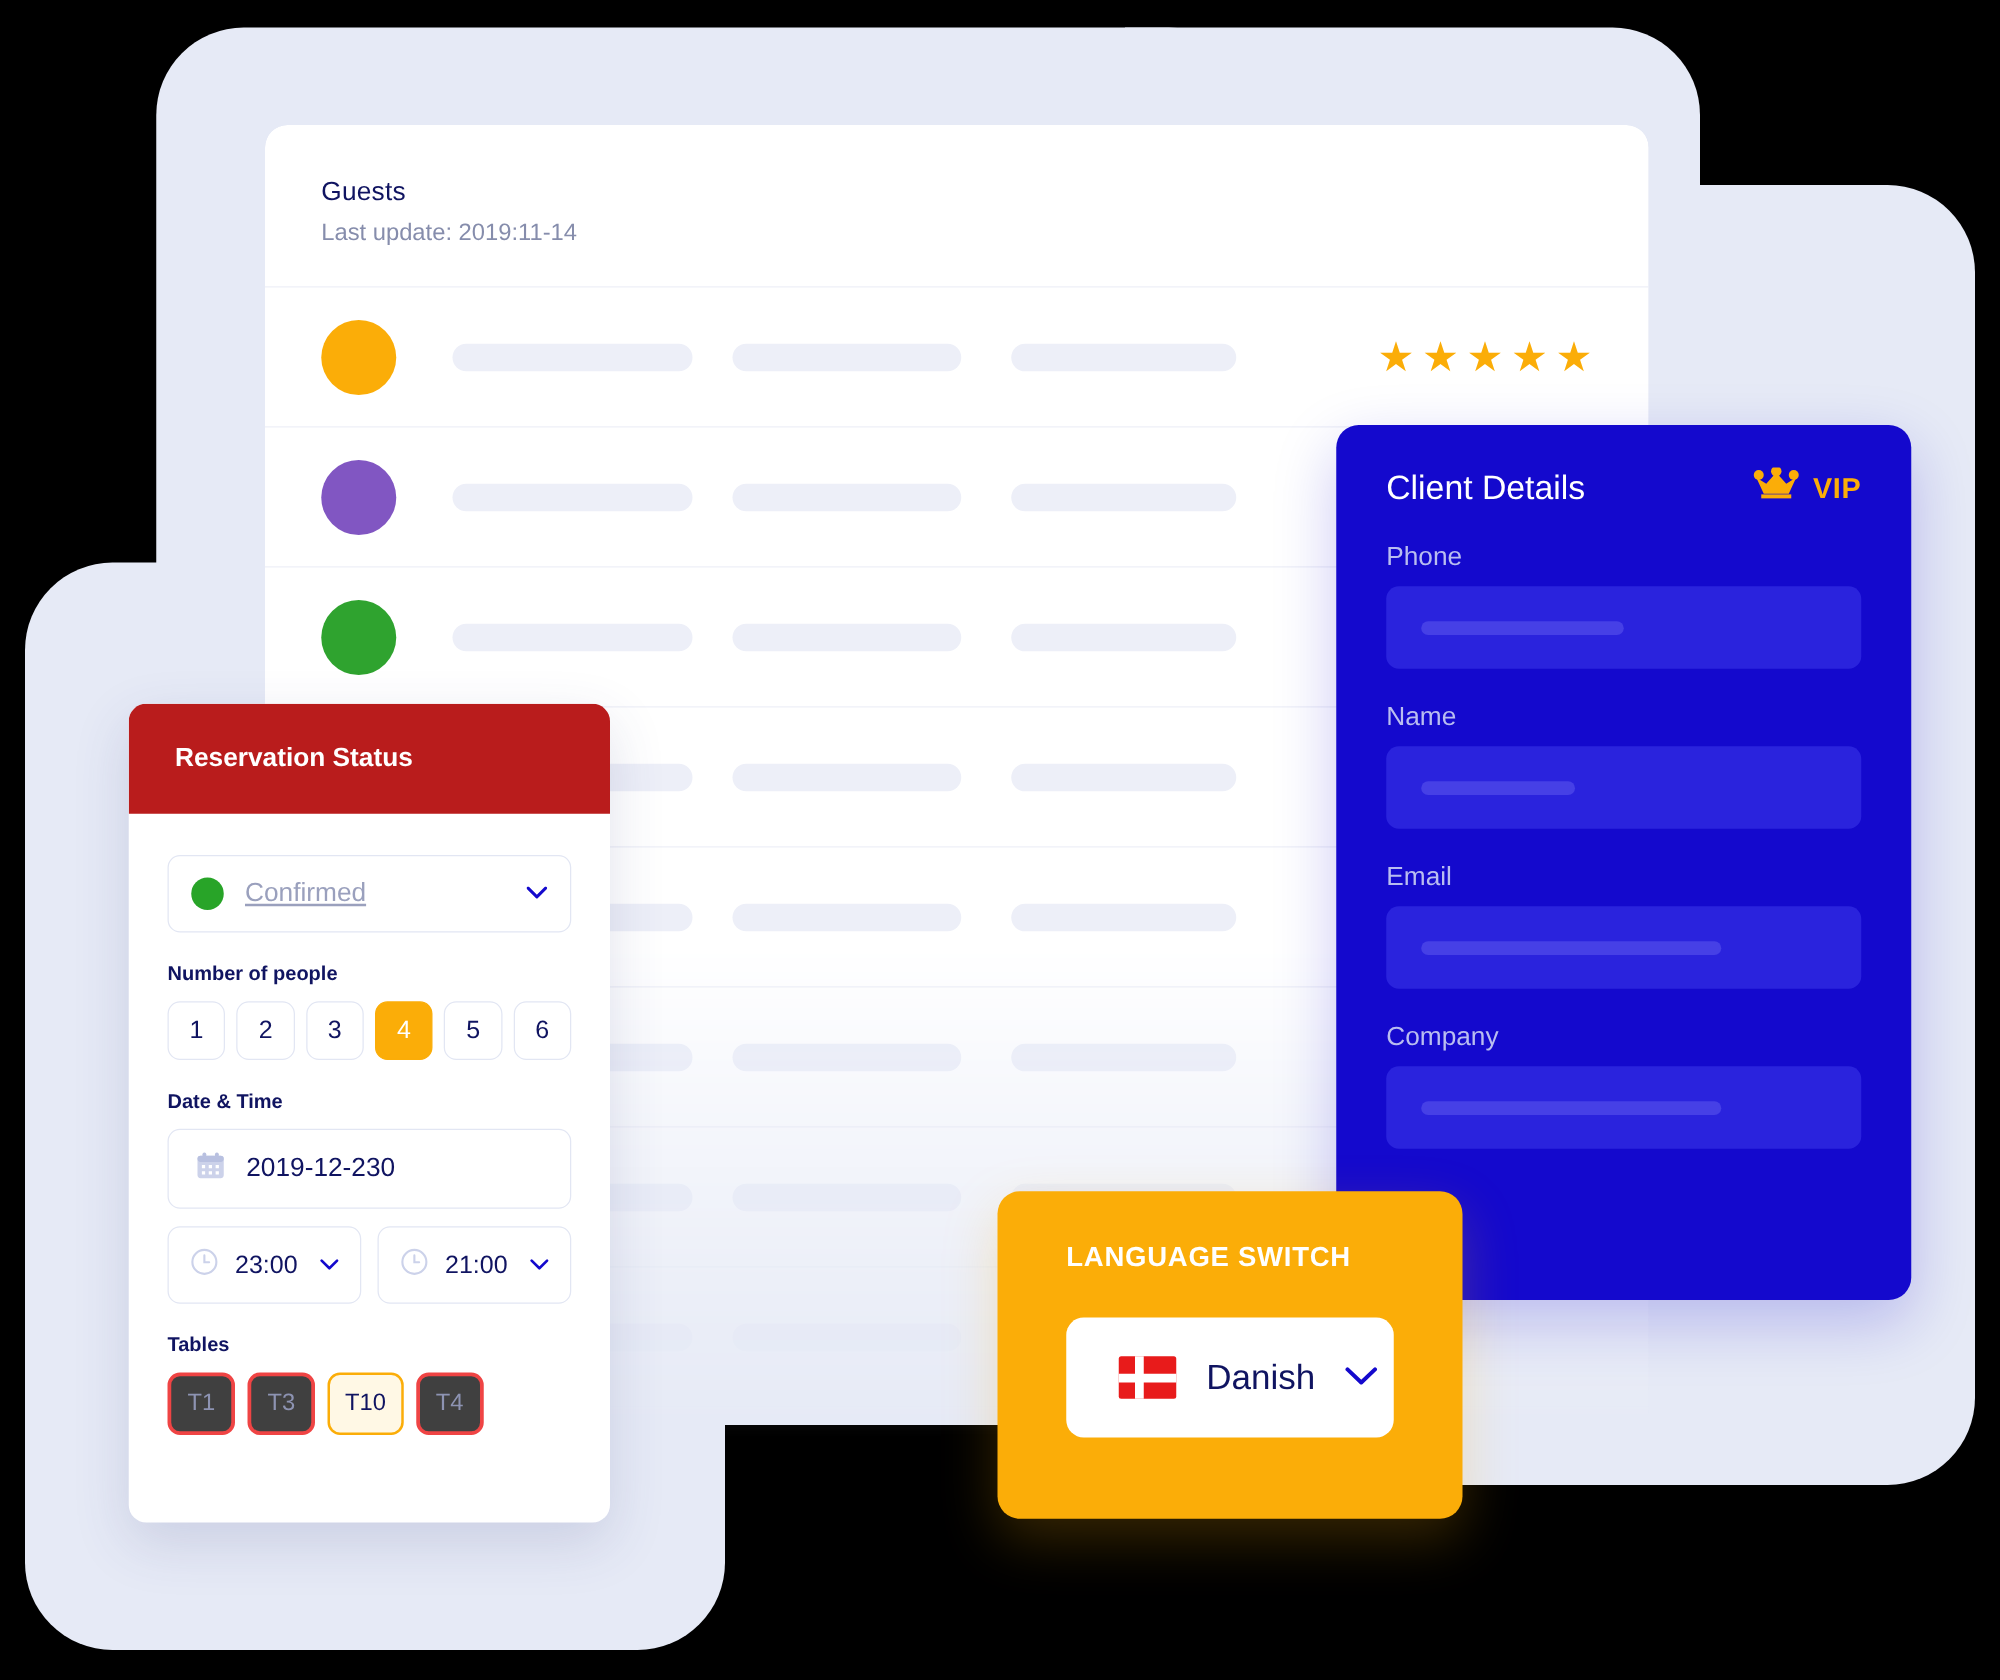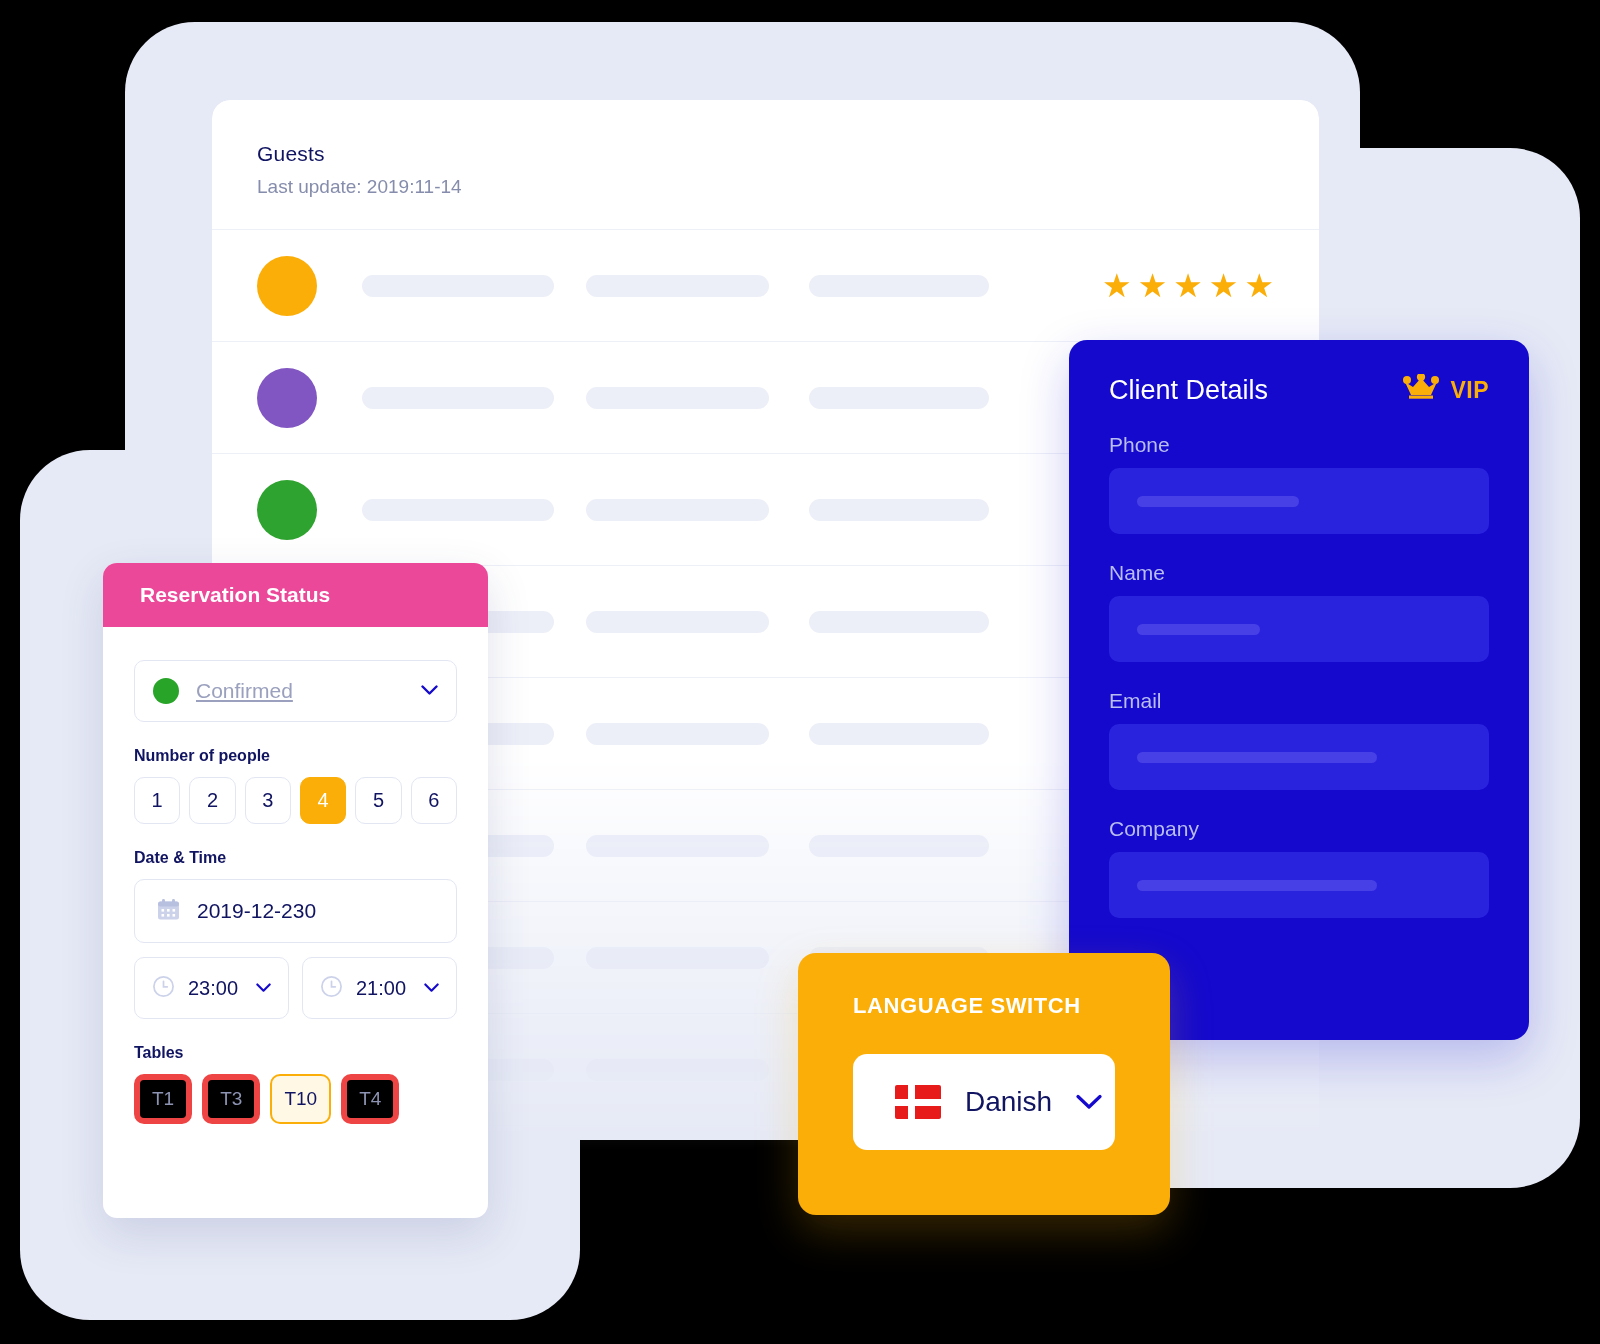--- a/index.html
+++ b/index.html
@@ -58,21 +58,21 @@
   .field-label { font-size: 21px; color: #b9bdf0; margin: 27px 0 11px 0; }
   .field-box { height: 66px; background: #2a23dd; border-radius: 10px; display: flex; align-items: center; padding: 0 28px; }
   .field-fill { height: 11px; border-radius: 6px; background: #4640e6; }
 
   
   #reservation-card {
     position: absolute; left: 103px; top: 563px; width: 385px; height: 655px;
     background: #ffffff; border-radius: 14px; overflow: hidden;
     box-shadow: 0 16px 44px rgba(60,70,130,0.16);
   }
-  #reservation-head { background: #ec4899; height: 64px; display: flex; align-items: center; padding-left: 37px; }
+  #reservation-head { background: #b91c1c; height: 88px; display: flex; align-items: center; padding-left: 37px; }
   #reservation-title { color: #ffffff; font-size: 21px; font-weight: bold; }
   #reservation-body { padding: 33px 31px 0 31px; }
   #status-select {
     height: 62px; border: 1px solid #e2e6f3; border-radius: 10px;
     display: flex; align-items: center; padding: 0 18px; gap: 17px;
   }
   #status-dot { width: 26px; height: 26px; border-radius: 50%; background: #28a428; flex: 0 0 26px; }
   #status-text { font-size: 21px; color: #9aa0bd; flex: 1; text-decoration: underline; }
   .chev { color: #1409cd; font-size: 17px; }
   .section-label { font-size: 16px; color: #101461; font-weight: bold; margin: 25px 0 12px 0; }
@@ -90,21 +90,21 @@
   #date-text { font-size: 21px; color: #101461; }
   #time-row { display: flex; gap: 13px; margin-top: 14px; }
   .time-box {
     flex: 1; height: 62px; border: 1px solid #e2e6f3; border-radius: 10px;
     display: flex; align-items: center; padding: 0 17px; gap: 13px;
   }
   .time-text { font-size: 20px; color: #101461; flex: 1; }
   #tables-row { display: flex; gap: 10px; }
   .table-btn {
     min-width: 54px; height: 50px; padding: 0 12px; border-radius: 10px;
-    background: #000000; border: 6px solid #ef4444;
+    background: #404040; border: 3px solid #ef4444;
     display: flex; align-items: center; justify-content: center;
     font-size: 19px; color: #8d93b2;
   }
   .table-btn.selected { background: #fff8e5; border: 2px solid #fbad08; color: #101461; }
 
   
   #language-card {
     position: absolute; left: 798px; top: 953px; width: 372px; height: 262px;
     background: #fbad08; border-radius: 18px; padding: 40px 55px 0 55px;
     box-shadow: 0 16px 44px rgba(251,173,8,0.22);

